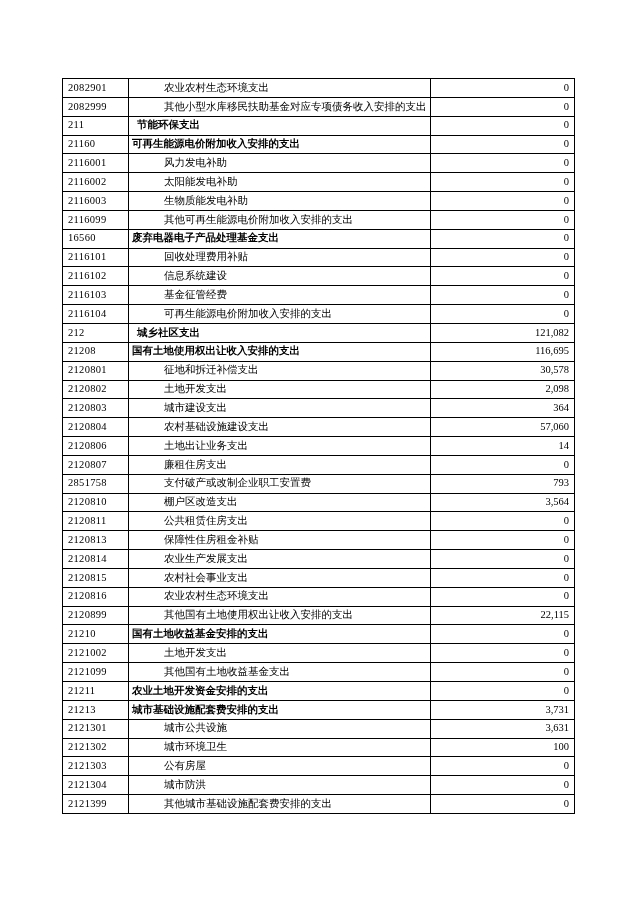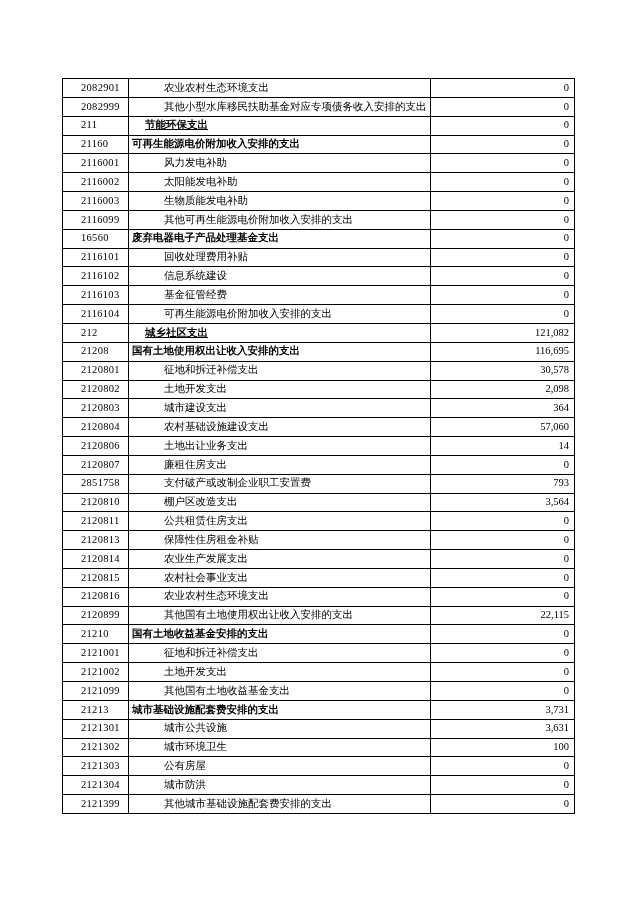--- a/index.html
+++ b/index.html
@@ -26,24 +26,24 @@
     td {
       border: 1px solid #000000;
       height: 18.85px;
       font-size: 10.5px;
       line-height: 1;
       padding: 0 3px;
       overflow: hidden;
       white-space: nowrap;
       vertical-align: middle;
     }
-    td.code { width: 66px; padding-left: 18px; letter-spacing: 0.3px; margin-left: 18px; }
+    td.code { width: 66px; padding-left: 5px; letter-spacing: 0.3px; margin-left: 18px; }
     td.name { width: 302px; }
     td.val  { width: 144px; text-align: right; padding-right: 5px; }
-    td.name.lvl1 { padding-left: 16px; text-decoration: underline; }
+    td.name.lvl1 { padding-left: 8px; }
     td.name.lvl2 { }
     td.name.lvl3 { padding-left: 35px; }
     td.name.bold { font-weight: bold; }
     .page-footer {
       position: absolute;
       left: 0;
       right: 0;
       top: 902px;
       text-align: center;
       font-size: 12px;
@@ -200,32 +200,32 @@
           <td class="code">2120899</td>
           <td class="name lvl3">其他国有土地使用权出让收入安排的支出</td>
           <td class="val">22,115</td>
         </tr>
         <tr>
           <td class="code">21210</td>
           <td class="name lvl2 bold">国有土地收益基金安排的支出</td>
           <td class="val">0</td>
         </tr>
         <tr>
-          <td class="code">2121001</td>
-          <td class="name lvl3">征地和拆迁补偿支出</td>
-          <td class="val">0</td>
-        </tr>
-        <tr>
           <td class="code">2121002</td>
           <td class="name lvl3">土地开发支出</td>
           <td class="val">0</td>
         </tr>
         <tr>
           <td class="code">2121099</td>
           <td class="name lvl3">其他国有土地收益基金支出</td>
+          <td class="val">0</td>
+        </tr>
+        <tr>
+          <td class="code">21211</td>
+          <td class="name lvl2 bold">农业土地开发资金安排的支出</td>
           <td class="val">0</td>
         </tr>
         <tr>
           <td class="code">21213</td>
           <td class="name lvl2 bold">城市基础设施配套费安排的支出</td>
           <td class="val">3,731</td>
         </tr>
         <tr>
           <td class="code">2121301</td>
           <td class="name lvl3">城市公共设施</td>

